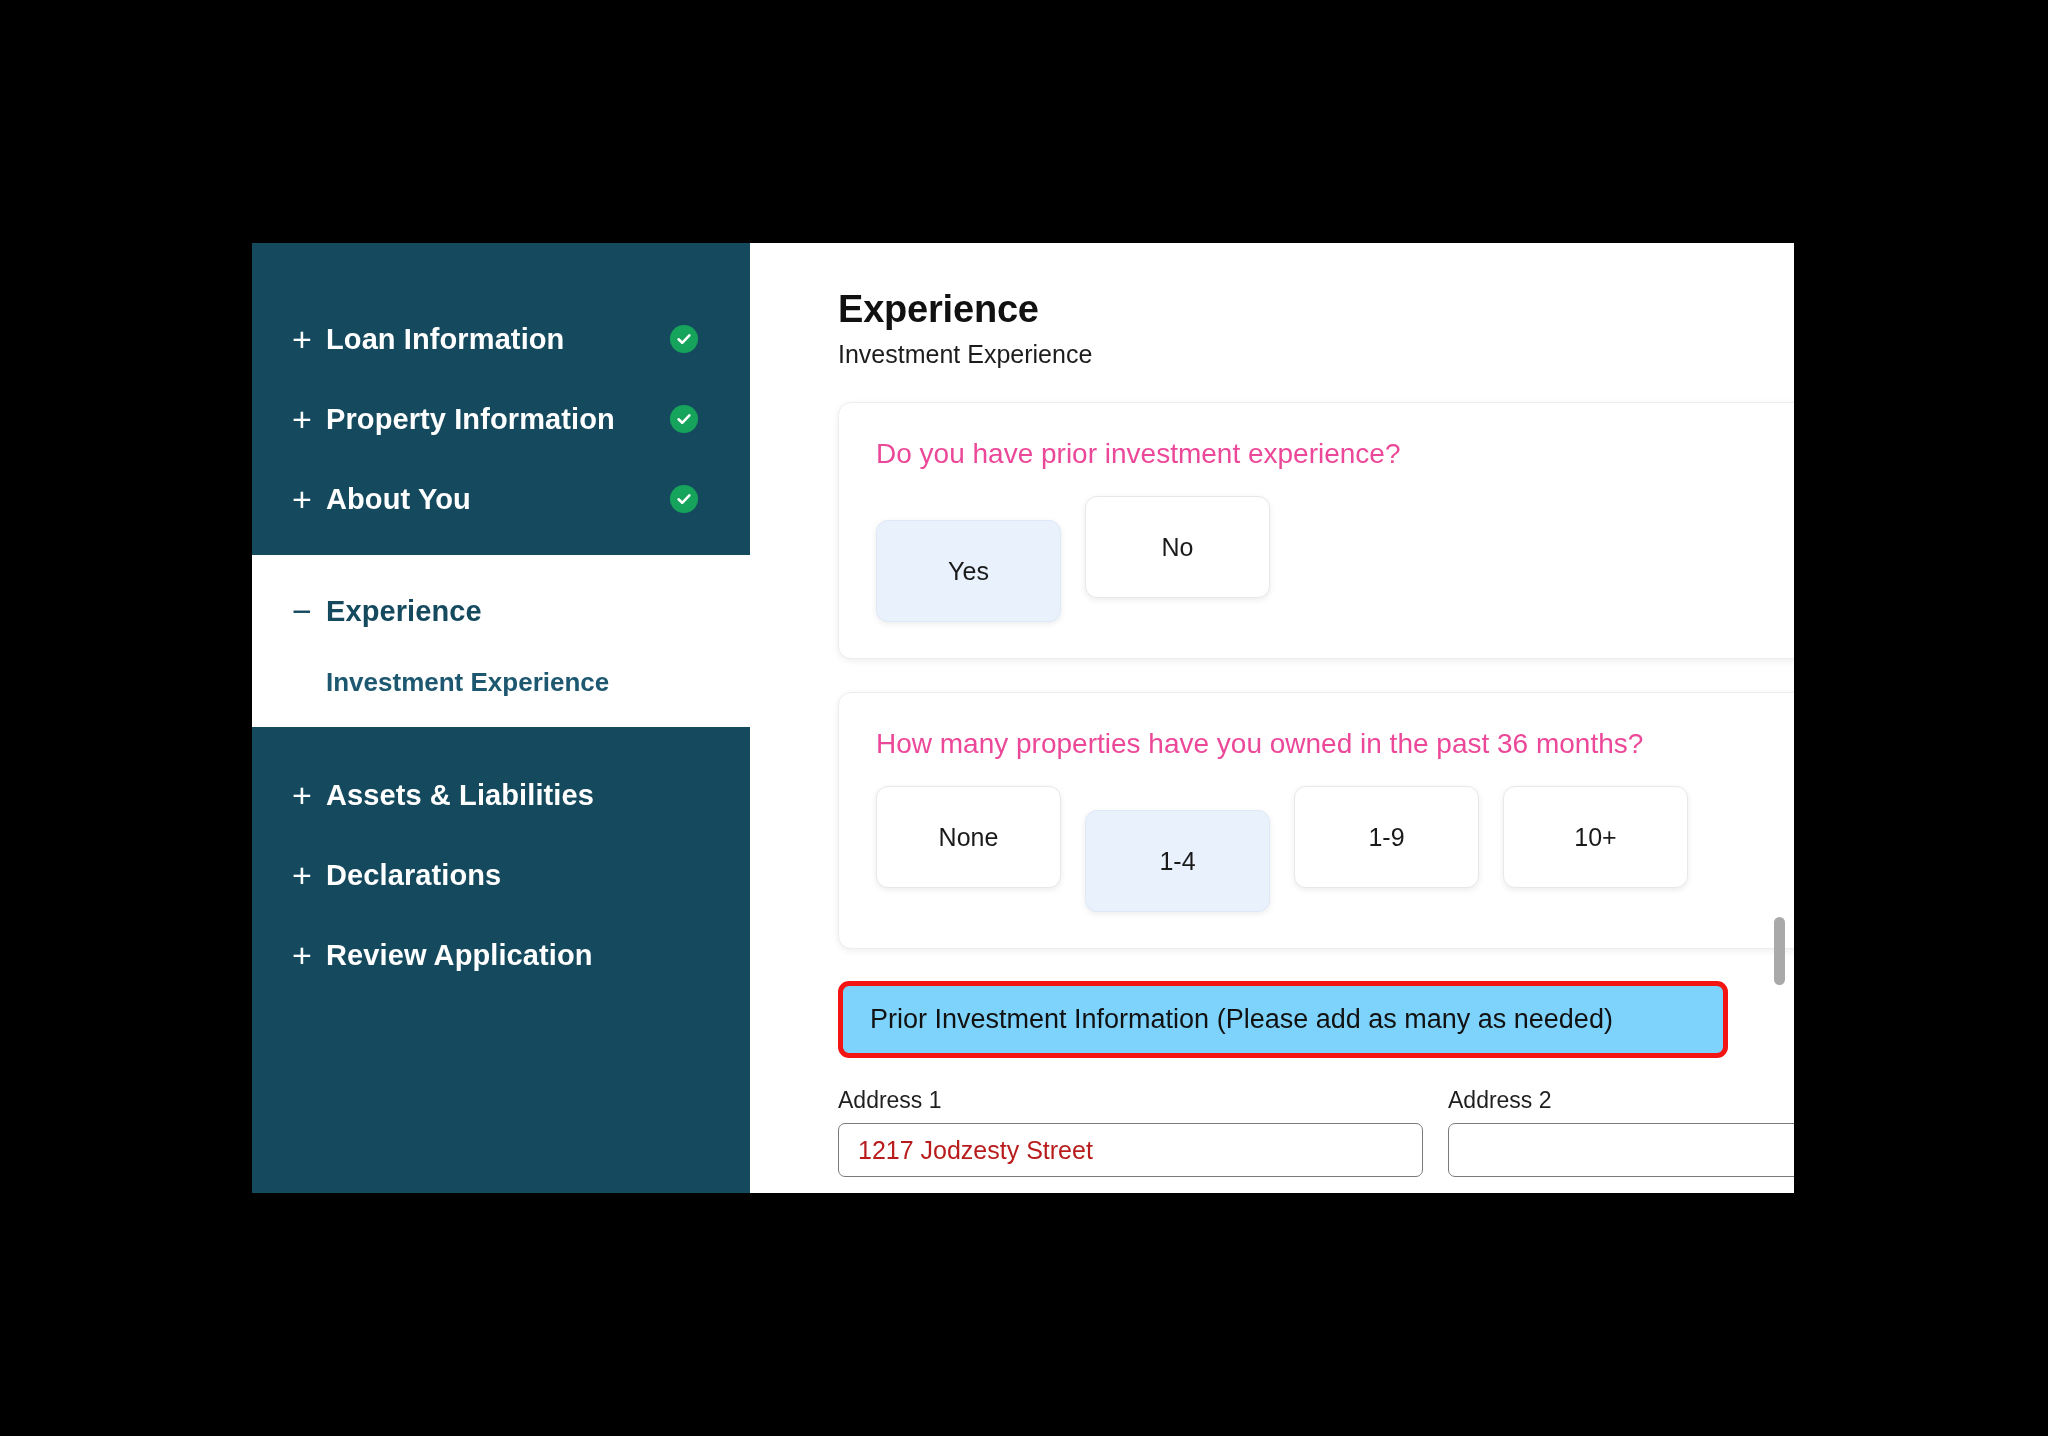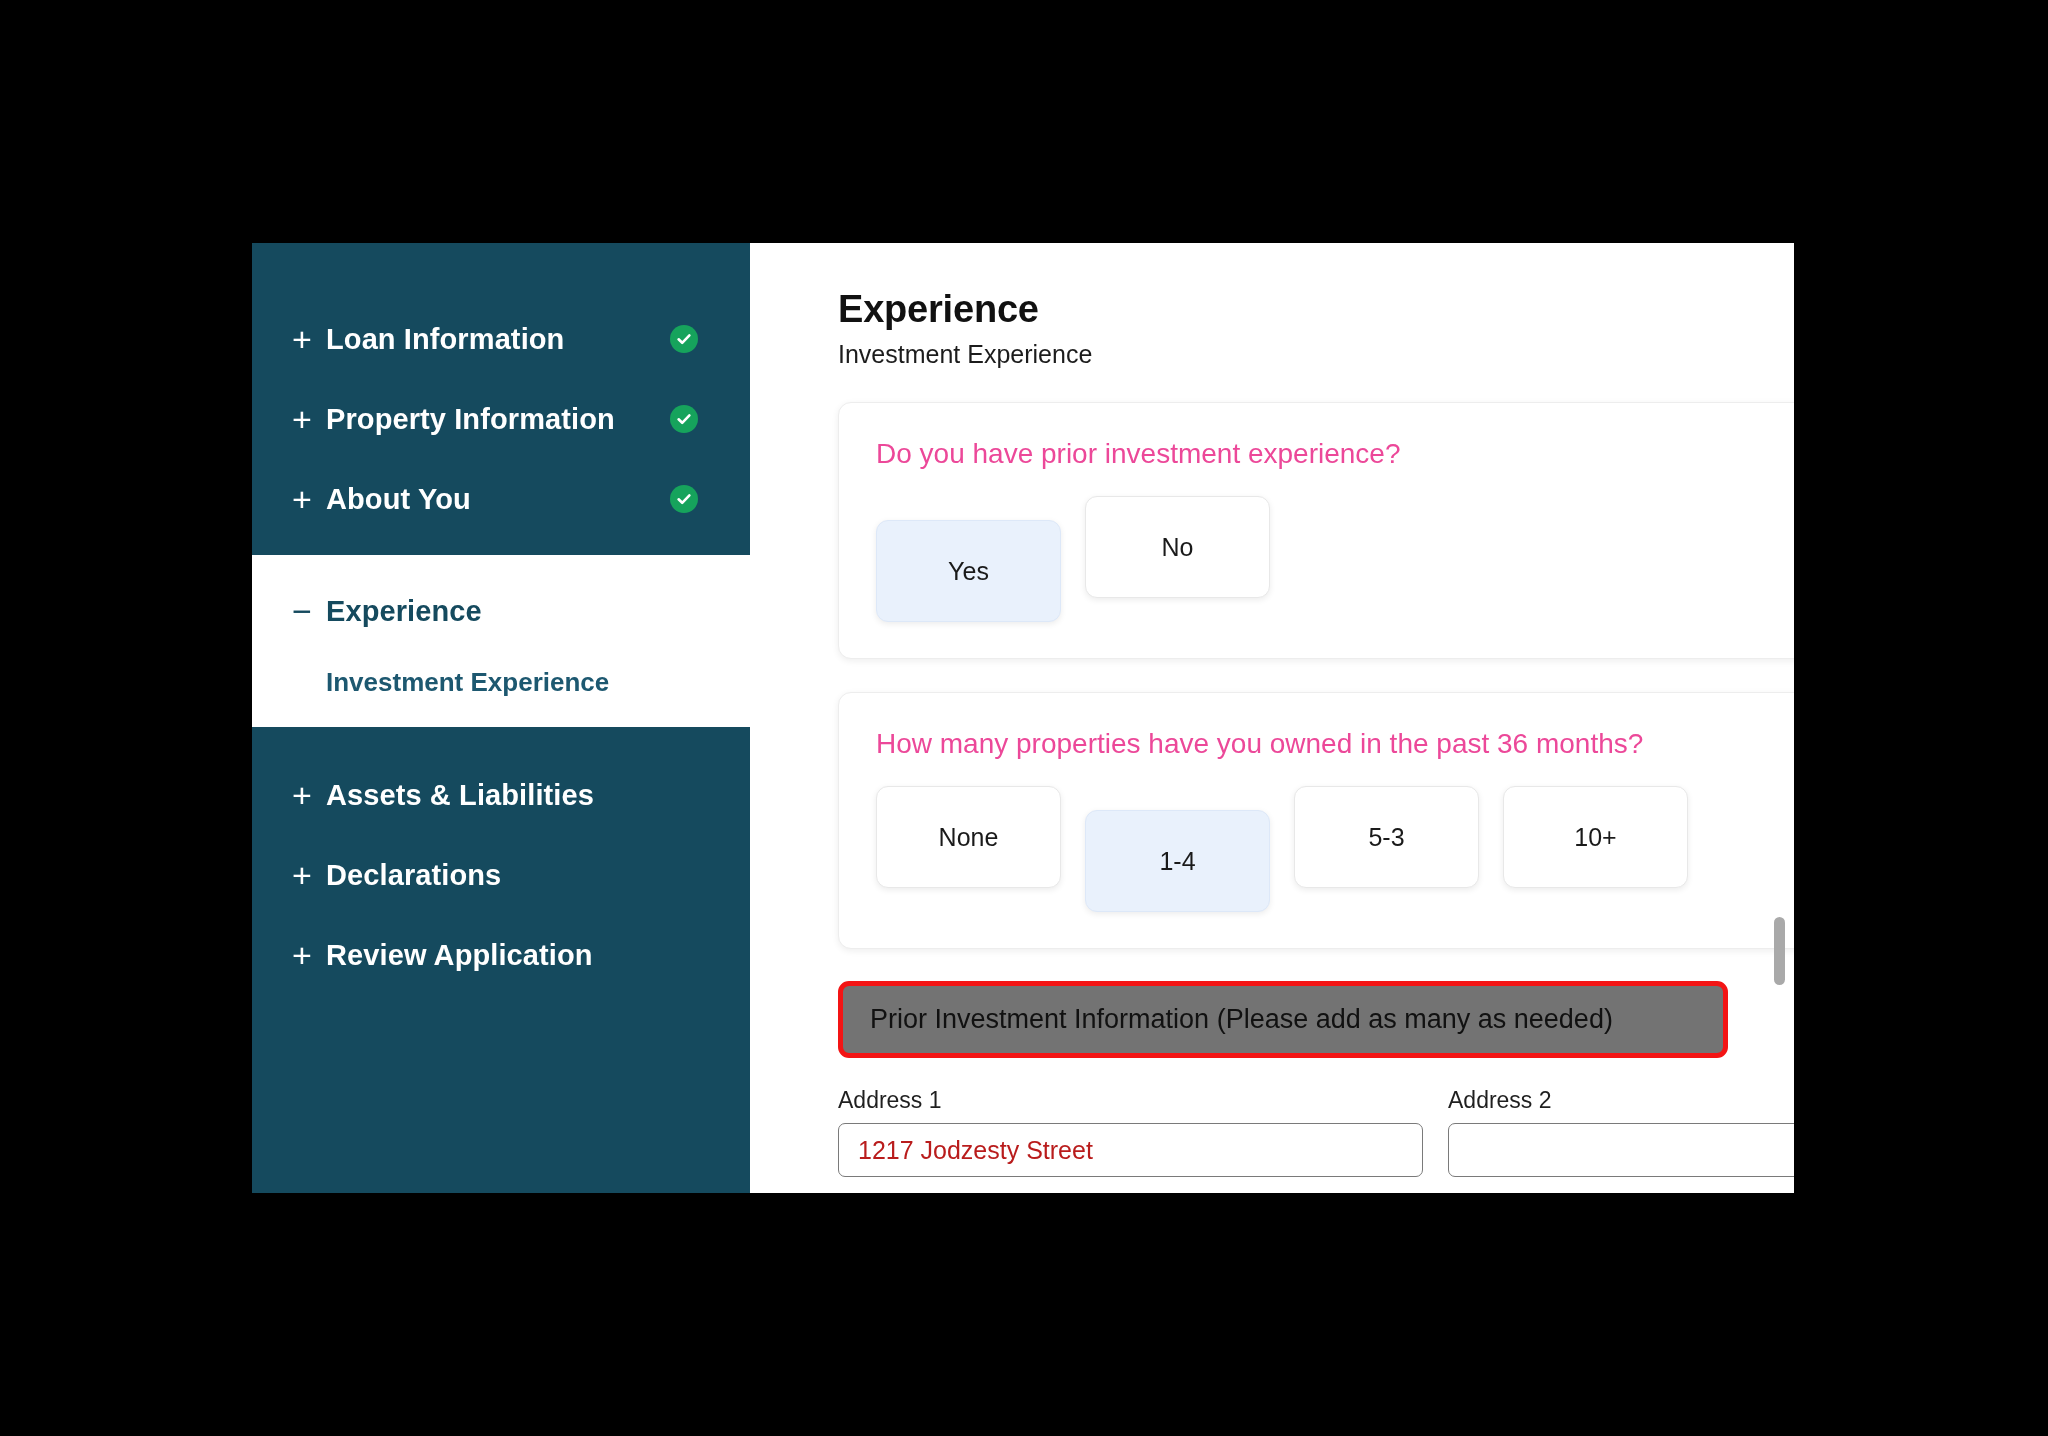--- a/index.html
+++ b/index.html
@@ -178,21 +178,21 @@
   }
   .redbox {
     border: 5px solid #f31414;
     border-radius: 11px;
     height: 77px;
     display: flex;
     align-items: center;
     padding-left: 27px;
     box-sizing: border-box;
     width: 890px;
-    background: #737373;
+    background: #7dd3fc;
   }
   .redbox-text {
     font-size: 27px;
     color: #111111;
     white-space: nowrap;
   }
   .field-row {
     display: flex;
     gap: 25px;
     margin-top: 29px;
@@ -335,21 +335,21 @@
           <div class="opt-btn selected">Yes</div>
           <div class="opt-btn">No</div>
         </div>
       </div>
 
       <div class="q-card">
         <p class="q-text">How many properties have you owned in the past 36 months?</p>
         <div class="opt-row">
           <div class="opt-btn">None</div>
           <div class="opt-btn selected">1-4</div>
-          <div class="opt-btn">5-3</div>
+          <div class="opt-btn">1-9</div>
           <div class="opt-btn">10+</div>
         </div>
       </div>
 
       <div class="prior-card">
         <div class="redbox">
           <span class="redbox-text">Prior Investment Information (Please add as many as needed)</span>
         </div>
         <div class="field-row">
           <div class="field-col">

